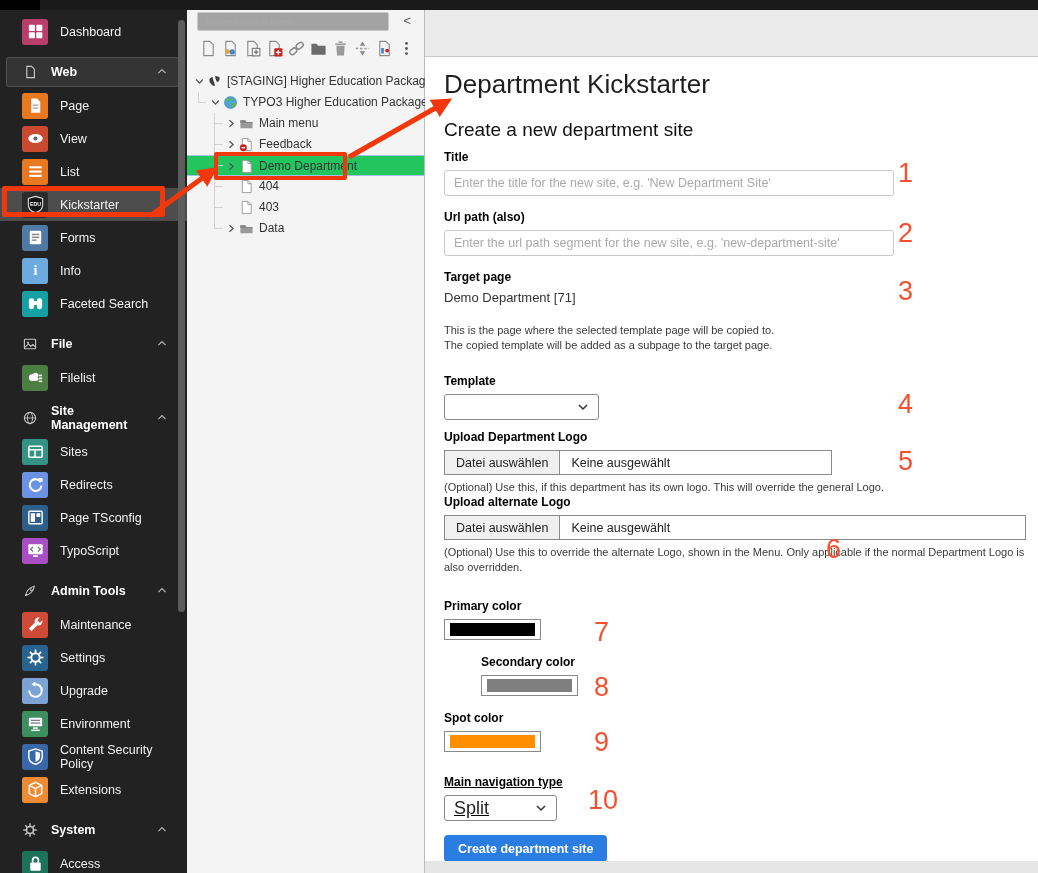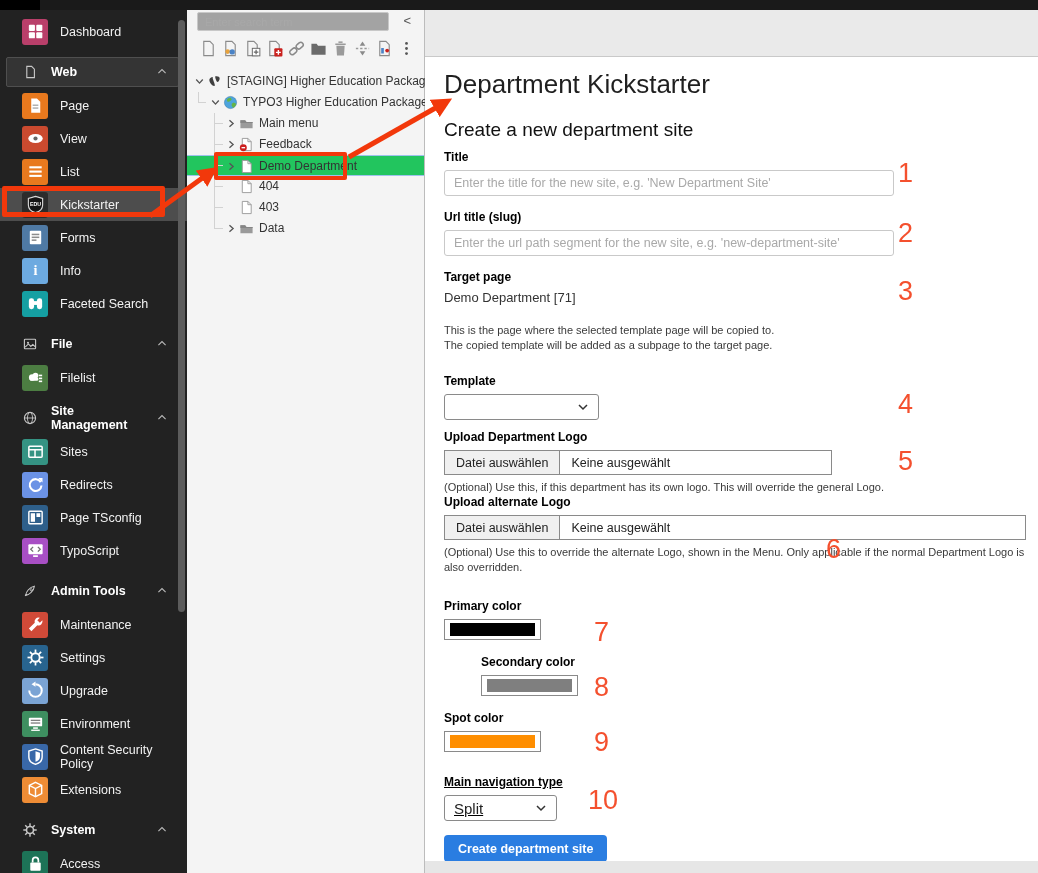--- a/index.html
+++ b/index.html
@@ -60,21 +60,21 @@
   .main { flex:1; background:#fff; position:relative; overflow:hidden; }
   .docheader { height:47px; background:#eaeaea; border-bottom:1px solid #c9c9c9; }
   .content { padding:12px 0 0 19px; }
   .page-title { font-size:26px; font-weight:400; color:#1f1f1f; line-height:30px; }
   .section-title { font-size:19px; font-weight:400; color:#111; margin-top:19px; line-height:24px; }
   .flabel { display:block; font-size:12px; font-weight:bold; color:#000; margin-bottom:6px; }
   .txt { height:26px; border:1px solid #c9c9c9; border-radius:3px; padding:0 9px;
          font-size:12.5px; width:450px; font-family:inherit; color:#333; background:#fff; }
   .txt::placeholder { color:#a9a9a9; }
   .selectbox { height:26px; border:1px solid #8a8a8a; border-radius:3px; background:#fff;
-               display:flex; align-items:center; padding:0 9px; font-size:15px; color:#222; cursor:pointer; }
+               display:flex; align-items:center; padding:0 9px; font-size:18px; color:#222; cursor:pointer; }
   .selectbox .chevd { margin-left:auto; width:12px; height:12px; }
   .selectbox .chevd svg { width:12px; height:12px; display:block; }
   .filefield { height:25px; border:1px solid #8a8a8a; background:#fff; display:flex;
                align-items:stretch; font-size:12.5px; cursor:pointer; }
   .filebtn { background:#f0f0f0; border-right:1px solid #8a8a8a; display:flex; align-items:center;
              padding:0 11px; color:#222; }
   .filename { display:flex; align-items:center; padding:0 11px; color:#222; }
   .help { font-size:11px; color:#3a3a3a; margin-top:5px; line-height:15px; }
   .colorfield { width:97px; height:21px; border:1px solid #8a8a8a; background:#fff;
                 padding:3px 5px; cursor:pointer; }
@@ -629,21 +629,21 @@
     <div class="content">
       <h1 class="page-title">Department Kickstarter</h1>
       <h2 class="section-title">Create a new department site</h2>
 
       <div class="g-title">
         <label class="flabel">Title</label>
         <input class="txt w450" placeholder="Enter the title for the new site, e.g. 'New Department Site'" style="">
       </div>
 
       <div class="g-slug">
-        <label class="flabel">Url title (slug)</label>
+        <label class="flabel">Url path (also)</label>
         <input class="txt w450" placeholder="Enter the url path segment for the new site, e.g. 'new-department-site'" style="">
       </div>
 
       <div class="g-target">
         <label class="flabel">Target page</label>
         <div class="value-text">Demo Department [71]</div>
         <div class="help">
           <div>This is the page where the selected template page will be copied to.</div>
           <div>The copied template will be added as a subpage to the target page.</div>
         </div>

